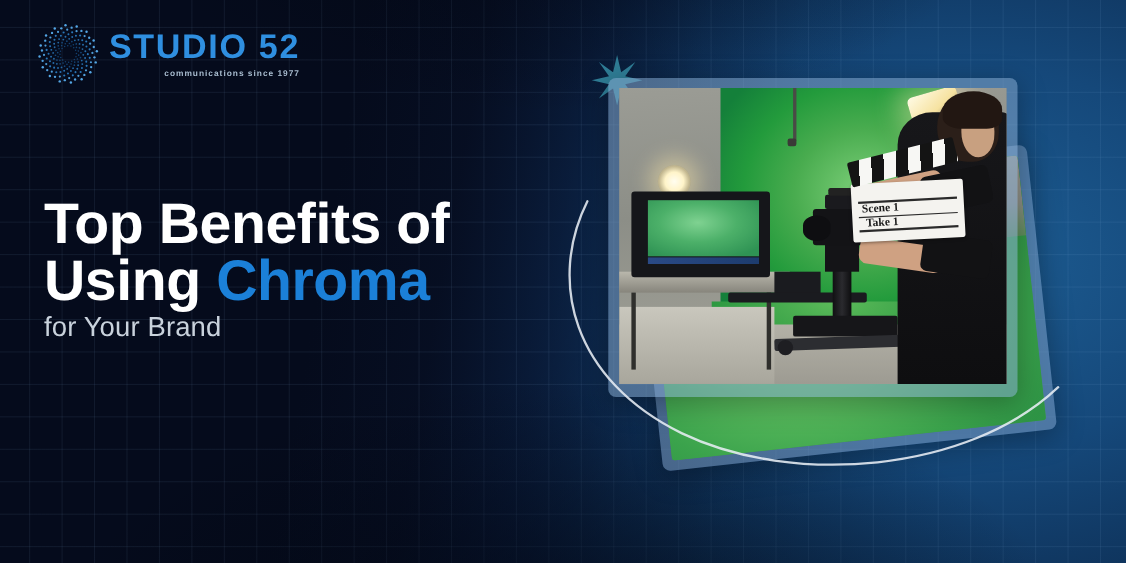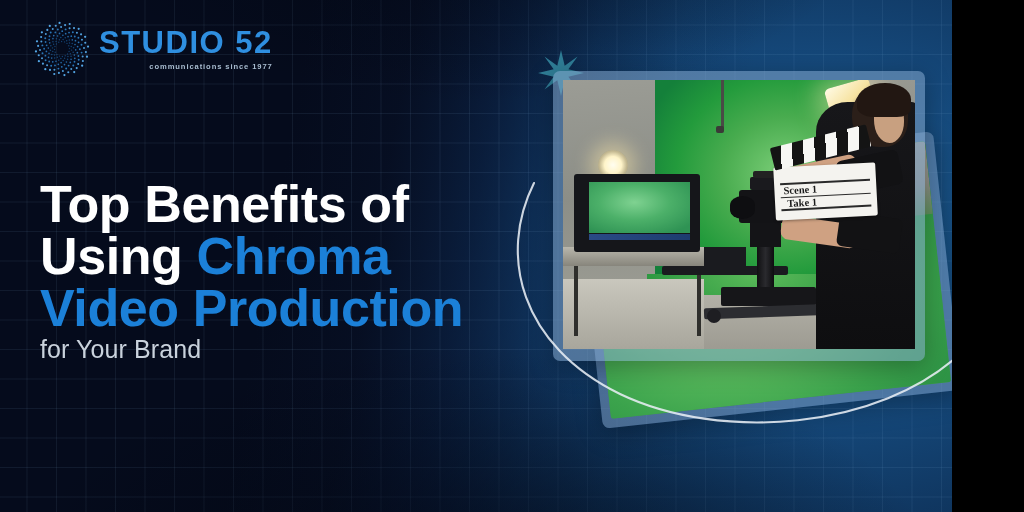--- a/index.html
+++ b/index.html
@@ -2,21 +2,21 @@
 <html><head>
 <meta charset="utf-8">
 <style>
   html, body {
     margin: 0;
     padding: 0;
     background: #000;
   }
   .stage {
     position: relative;
-    width: 952px;
+    width: 1024px;
     height: 512px;
     overflow: hidden;
     font-family: "Liberation Sans", sans-serif;
     background: #050b1b;
   }
 
   
   .bg-base {
     position: absolute;
     inset: 0;
@@ -404,21 +404,20 @@
     <div class="logo-text">
       <div class="logo-word"><span>STUDIO</span> <span class="num">52</span></div>
       <div class="logo-tag">communications since 1977</div>
     </div>
   </div>
 
   <div class="copy">
     <div class="headline">
       <div>Top Benefits of</div>
       <div><span>Using </span><span class="accent">Chroma</span></div>
-      <div class="accent">Video Production</div>
     </div>
     <div class="subline">for Your Brand</div>
   </div>
 
   <div class="art">
 
     <svg class="star" viewBox="0 0 100 100">
       <path d="M50 0 L58 34 L86 14 L66 42 L100 50 L66 58 L86 86 L58 66 L50 100 L42 66 L14 86 L34 58 L0 50 L34 42 L14 14 L42 34 Z" fill="#2f7d96"></path>
     </svg>
 

